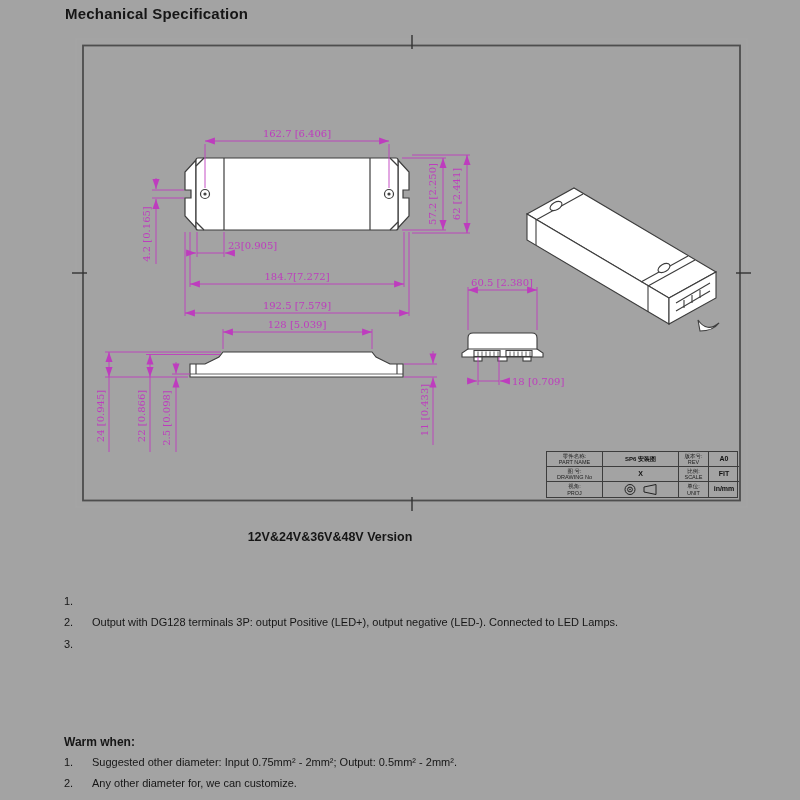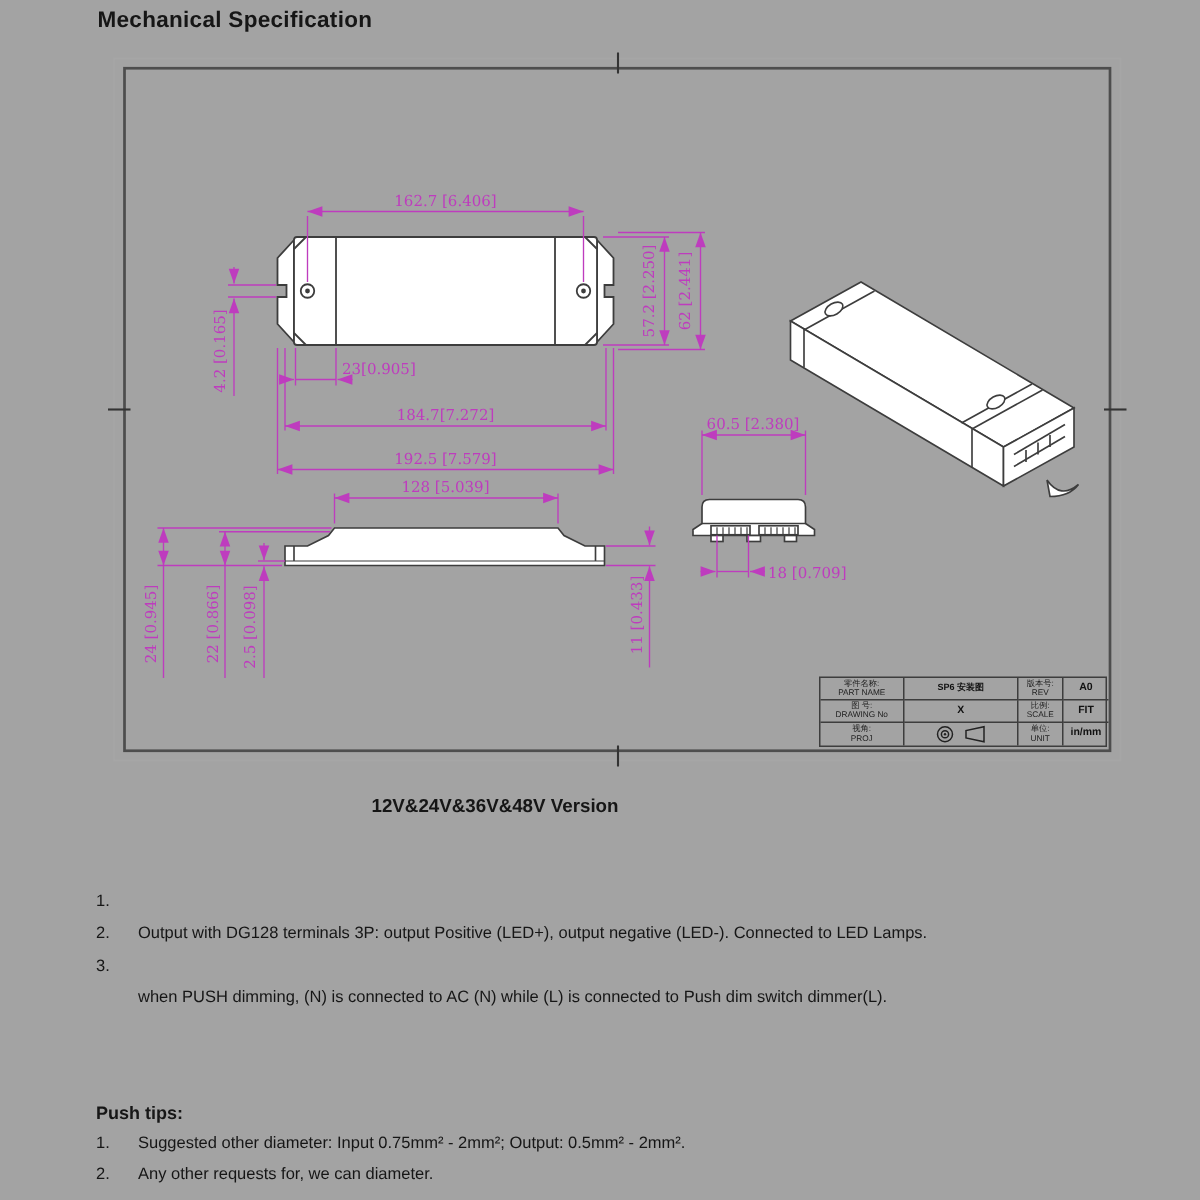--- a/index.html
+++ b/index.html
@@ -255,29 +255,28 @@
     </div>
     <div class="note-row">
       <span class="note-num">2.</span>
       <span class="note-text">Output with DG128 terminals 3P: output Positive (LED+), output negative (LED-). Connected to LED Lamps.</span>
     </div>
     <div class="note-row">
       <span class="note-num">3.</span>
     </div>
     <div class="note-row">
       <span class="note-num"></span>
-      <span class="note-text">when PUSH dimming, (N) is connected to AC (N) while (L) is connected to Push dim switch dimmer(L).</span>
     </div>
   </div>
 
   <div class="warm">
-    <div class="warm-heading">Push tips:</div>
+    <div class="warm-heading">Warm when:</div>
     <div class="note-row">
       <span class="note-num">1.</span>
       <span class="note-text">Suggested other diameter: Input 0.75mm² - 2mm²; Output: 0.5mm² - 2mm².</span>
     </div>
     <div class="note-row">
       <span class="note-num">2.</span>
-      <span class="note-text">Any other requests for, we can diameter.</span>
+      <span class="note-text">Any other diameter for, we can customize.</span>
     </div>
   </div>
 
 </div>
 
 </body></html>

